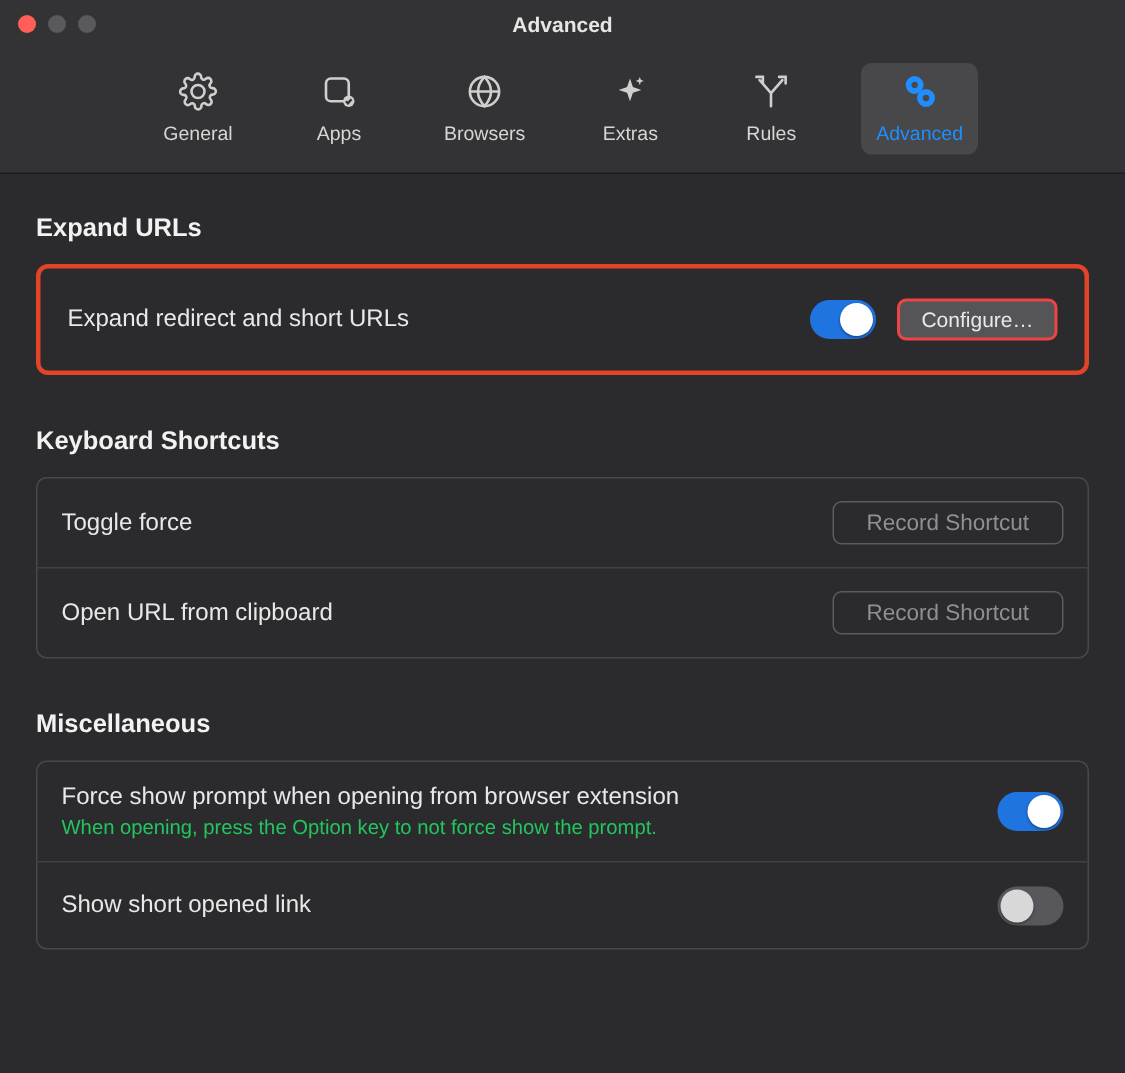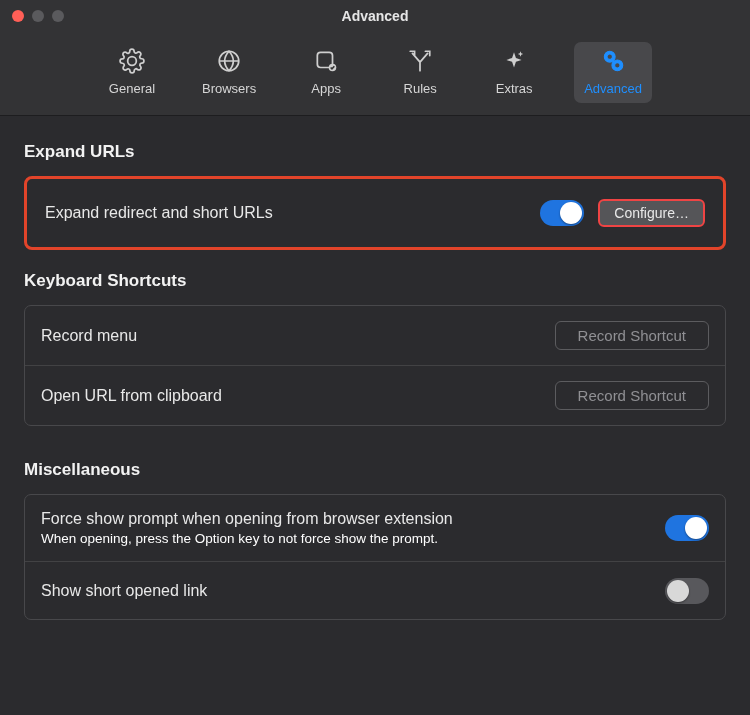--- a/index.html
+++ b/index.html
@@ -105,32 +105,32 @@
       display: flex;
       flex-direction: column;
       gap: 3px;
     }
     .row-label {
       font-size: 16px;
       color: #e8e8e8;
     }
     .row-sublabel {
       font-size: 13.5px;
-      color: #ffffff;
+      color: #22c55e;
     }
     .row-right {
       display: flex;
       align-items: center;
       gap: 14px;
     }
     .highlight-box {
       border: 3px solid #e2442a;
       border-radius: 8px;
       padding: 2px;
-      margin-bottom: 21px;
+      margin-bottom: 34px;
     }
     .highlight-box .panel {
       margin-bottom: 0;
       border: none;
     }
     .highlight-box .panel-row {
       padding: 18px 16px;
     }
     
     .toggle {
@@ -189,51 +189,51 @@
     <span class="icon">
       <svg viewBox="0 0 24 24">
           <path class="tab-icon-stroke" d="M12 8a4 4 0 100 8 4 4 0 000-8z M19.4 15a1.65 1.65 0 00.33 1.82l.06.06a2 2 0 11-2.83 2.83l-.06-.06a1.65 1.65 0 00-1.82-.33 1.65 1.65 0 00-1 1.51V21a2 2 0 01-4 0v-.09a1.65 1.65 0 00-1-1.51 1.65 1.65 0 00-1.82.33l-.06.06a2 2 0 11-2.83-2.83l.06-.06a1.65 1.65 0 00.33-1.82 1.65 1.65 0 00-1.51-1H3a2 2 0 010-4h.09a1.65 1.65 0 001.51-1 1.65 1.65 0 00-.33-1.82l-.06-.06a2 2 0 112.83-2.83l.06.06a1.65 1.65 0 001.82.33h0a1.65 1.65 0 001-1.51V3a2 2 0 014 0v.09a1.65 1.65 0 001 1.51 1.65 1.65 0 001.82-.33l.06-.06a2 2 0 112.83 2.83l-.06.06a1.65 1.65 0 00-.33 1.82v0a1.65 1.65 0 001.51 1H21a2 2 0 010 4h-.09a1.65 1.65 0 00-1.51 1z"></path>
         </svg>
     </span>
     <span class="label">General</span>
   </div>
   <div class="tab-item">
     <span class="icon">
       <svg viewBox="0 0 24 24">
-          <circle class="tab-icon-stroke" cx="12" cy="12" r="9"></circle>
-          <path class="tab-icon-stroke" d="M3 12h18M12 3c2.5 2.7 4 6 4 9s-1.5 6.3-4 9c-2.5-2.7-4-6-4-9s1.5-6.3 4-9z"></path>
-        </svg>
-    </span>
-    <span class="label">Browsers</span>
-  </div>
-  <div class="tab-item">
-    <span class="icon">
-      <svg viewBox="0 0 24 24">
           <rect class="tab-icon-stroke" x="4" y="4" width="14" height="14" rx="3"></rect>
           <circle cx="18" cy="18" r="3.5" fill="#cfcfcf"></circle>
           <path d="M16.3 18l1.2 1.2 2.2-2.4" stroke="#333" stroke-width="1.5" fill="none"></path>
         </svg>
     </span>
     <span class="label">Apps</span>
   </div>
   <div class="tab-item">
     <span class="icon">
       <svg viewBox="0 0 24 24">
+          <circle class="tab-icon-stroke" cx="12" cy="12" r="9"></circle>
+          <path class="tab-icon-stroke" d="M3 12h18M12 3c2.5 2.7 4 6 4 9s-1.5 6.3-4 9c-2.5-2.7-4-6-4-9s1.5-6.3 4-9z"></path>
+        </svg>
+    </span>
+    <span class="label">Browsers</span>
+  </div>
+  <div class="tab-item">
+    <span class="icon">
+      <svg viewBox="0 0 24 24">
+          <path fill="#cfcfcf" d="M12 4l1.8 5.2L19 11l-5.2 1.8L12 18l-1.8-5.2L5 11l5.2-1.8L12 4zM18 3l.7 1.8L20.5 5.5l-1.8.7L18 8l-.7-1.8L15.5 5.5l1.8-.7L18 3z"></path>
+        </svg>
+    </span>
+    <span class="label">Extras</span>
+  </div>
+  <div class="tab-item">
+    <span class="icon">
+      <svg viewBox="0 0 24 24">
           <path class="tab-icon-stroke" d="M12 21V13M12 13L5 5M12 13l7-8M3 3h4v4M17 3h4v4" stroke-linecap="round"></path>
         </svg>
     </span>
     <span class="label">Rules</span>
-  </div>
-  <div class="tab-item">
-    <span class="icon">
-      <svg viewBox="0 0 24 24">
-          <path fill="#cfcfcf" d="M12 4l1.8 5.2L19 11l-5.2 1.8L12 18l-1.8-5.2L5 11l5.2-1.8L12 4zM18 3l.7 1.8L20.5 5.5l-1.8.7L18 8l-.7-1.8L15.5 5.5l1.8-.7L18 3z"></path>
-        </svg>
-    </span>
-    <span class="label">Extras</span>
   </div>
   <div class="tab-item active">
     <span class="icon">
       <svg viewBox="0 0 24 24">
         <g fill="#1f8fff">
           <path d="M9 3a5 5 0 015 5 5 5 0 01-5 5 5 5 0 01-5-5 5 5 0 015-5zm0 2.5A2.5 2.5 0 006.5 8 2.5 2.5 0 009 10.5 2.5 2.5 0 0011.5 8 2.5 2.5 0 009 5.5z"></path>
           <path d="M16 11a5 5 0 015 5 5 5 0 01-5 5 5 5 0 01-5-5 5 5 0 015-5zm0 2.5A2.5 2.5 0 0013.5 16 2.5 2.5 0 0016 18.5 2.5 2.5 0 0018.5 16 2.5 2.5 0 0016 13.5z"></path>
         </g>
       </svg>
     </span>
@@ -257,21 +257,21 @@
           <button class="btn">Configure…</button>
         </div>
       </div>
     </div>
   </div>
 
   <div class="section-title">Keyboard Shortcuts</div>
   <div class="panel">
     <div class="panel-row">
       <div class="row-left">
-        <div class="row-label">Record menu</div>
+        <div class="row-label">Toggle force</div>
       </div>
       <div class="row-right">
         <button class="btn ghost">Record Shortcut</button>
       </div>
     </div>
     <div class="panel-row">
       <div class="row-left">
         <div class="row-label">Open URL from clipboard</div>
       </div>
       <div class="row-right">

